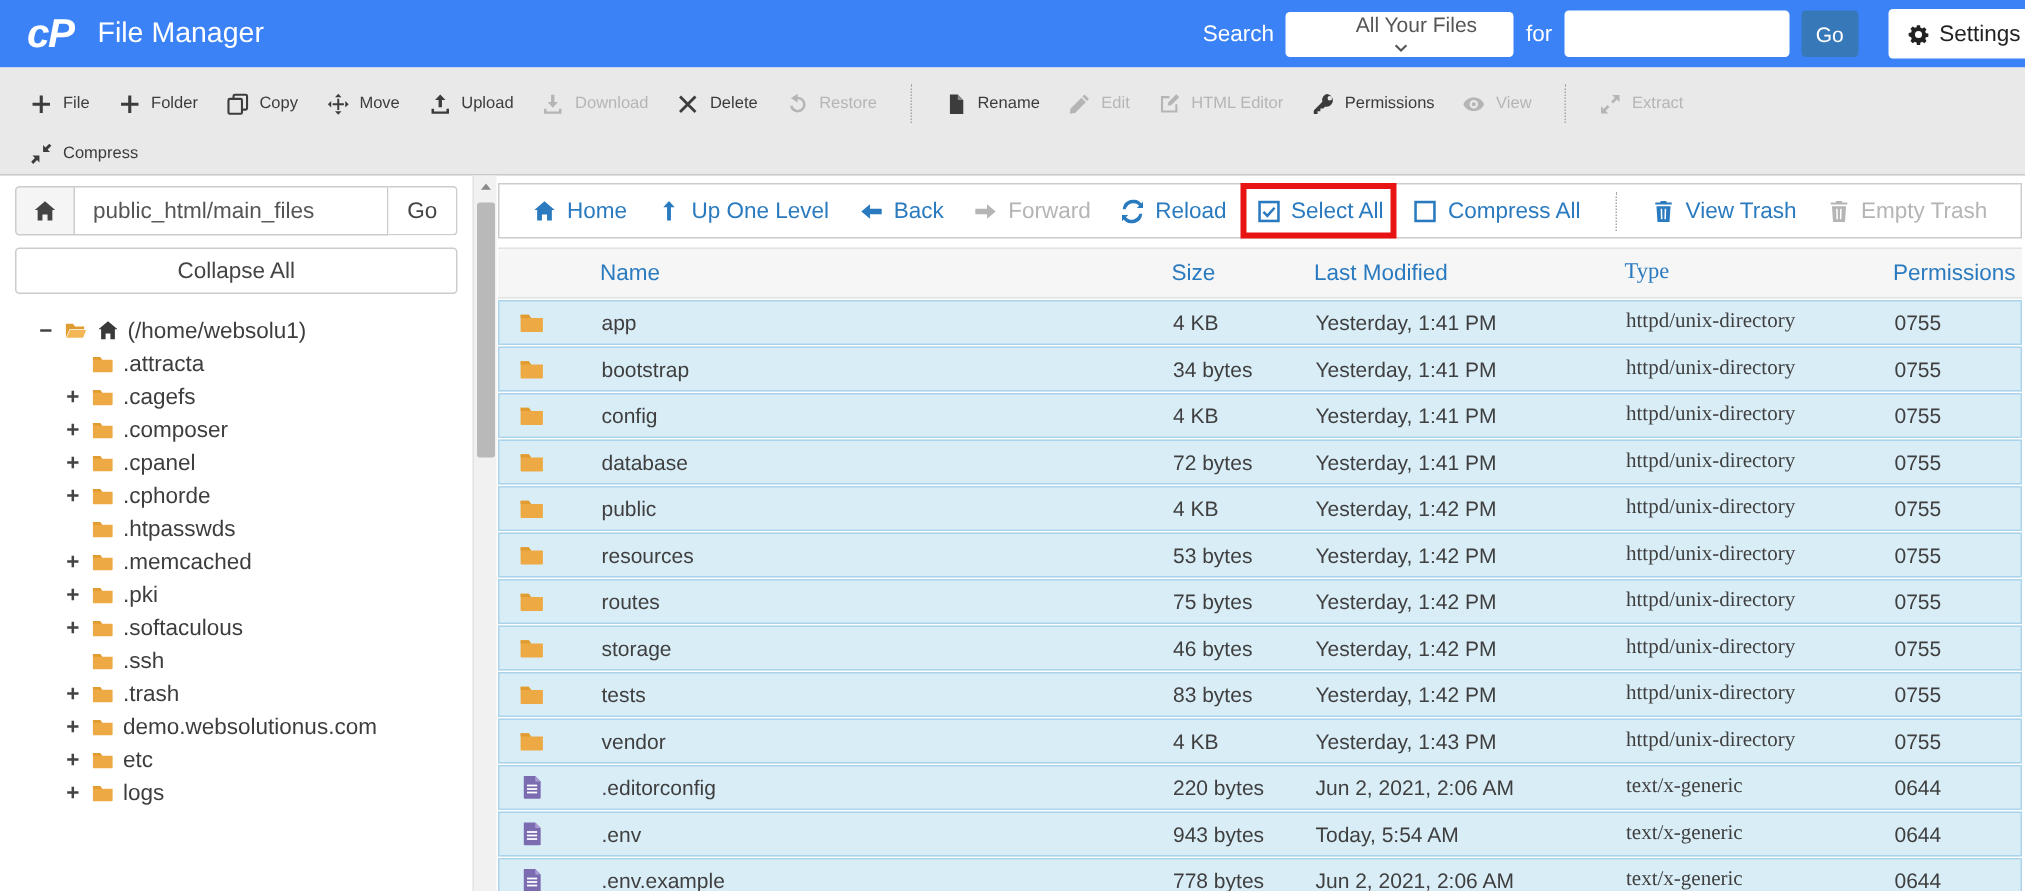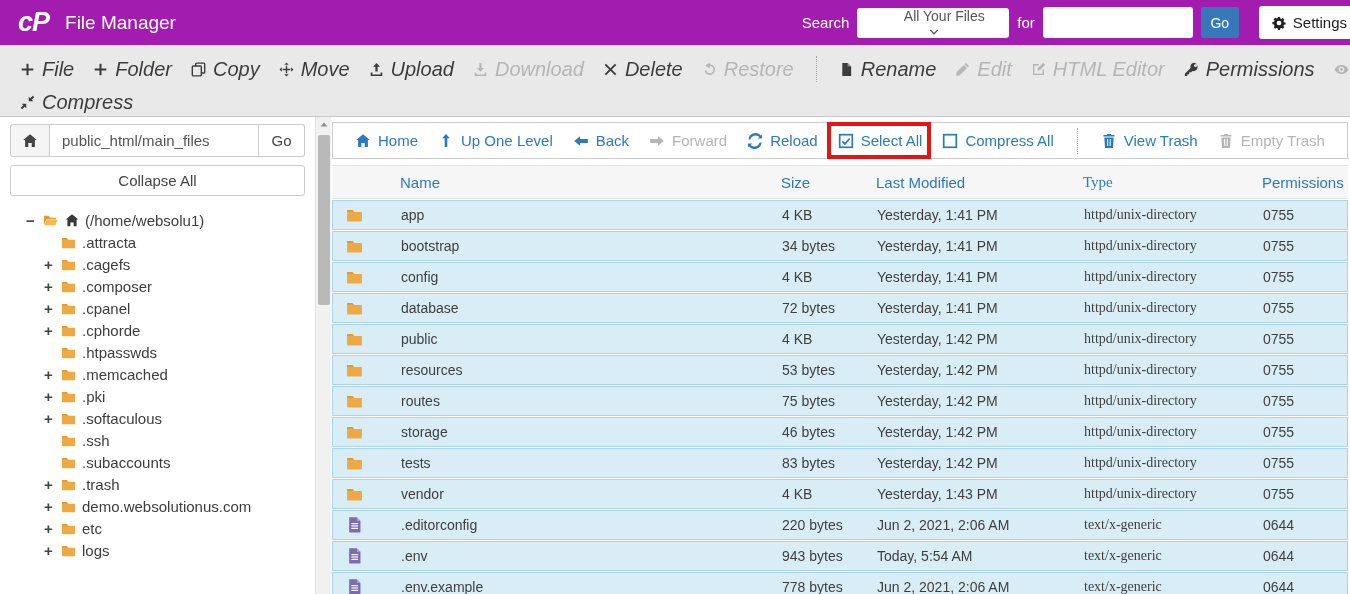--- a/index.html
+++ b/index.html
@@ -1,21 +1,21 @@
 <!DOCTYPE html>
 <html><head>
 <meta charset="utf-8">
 <style>
   *{box-sizing:border-box;margin:0;padding:0;}
   html,body{margin:0;}
   body{width:1350px;height:594px;overflow:hidden;position:relative;background:#fff;
        font-family:"Liberation Sans",sans-serif;}
 
   
-  .topbar{height:45px;background:#a21caf;display:flex;align-items:center;padding-left:18px;}
+  .topbar{height:45px;background:#3b82f6;display:flex;align-items:center;padding-left:18px;}
   .logo{color:#fff;font-style:italic;font-weight:bold;font-size:27px;letter-spacing:-1px;}
   .app-title{color:#fff;font-size:19px;margin-left:16px;font-weight:400;}
   .search-area{margin-left:auto;display:flex;align-items:center;gap:8px;margin-right:-10px;}
   .search-label,.for-label{color:#fff;font-size:15px;}
   .scope-select{width:152px;height:30px;background:#fff;border-radius:3px;display:flex;align-items:center;
                 padding:0 8px 0 10px;font-size:14px;color:#555;cursor:pointer;flex-direction:column;}
   .scope-select .sel-txt{flex:1;padding-left:20px;}
   .scope-select .caret{width:12px;height:12px;flex:none;}
   .search-input{width:150px;height:31px;border:none;border-radius:3px;padding:0 8px;font-size:14px;}
   .go-btn{width:38px;height:31px;background:#3779b8;color:#fff;border:none;border-radius:3px;font-size:14px;cursor:pointer;}
@@ -24,21 +24,21 @@
   .settings-btn .ico{width:14px;height:14px;color:#222;}
 
   
   .ico{width:15px;height:15px;display:inline-block;flex:none;}
   .ico svg{width:100%;height:100%;display:block;fill:currentColor;}
 
   
   .toolbar{height:72px;background:#e9e9e9;border-bottom:1px solid #c9c9c9;padding:5px 0 0 20px;}
   .tb-row{display:flex;align-items:center;gap:19px;height:38px;}
   .tb-row.row2{height:28px;}
-  .tb-item{display:inline-flex;align-items:center;gap:7px;font-size:20px;color:#3c3c3c;cursor:pointer;white-space:nowrap;font-style:italic;}
+  .tb-item{display:inline-flex;align-items:center;gap:7px;font-size:11px;color:#3c3c3c;cursor:pointer;white-space:nowrap;}
   .tb-item.disabled{color:#b5b5b5;cursor:default;}
   .v-divider{width:0;height:26px;border-left:1px dotted #a8a8a8;margin:0 3px;}
 
   
   .content{display:flex;height:477px;}
 
   
   .sidebar{width:315px;flex:none;padding:7px 10px 0 10px;overflow:hidden;}
   .path-group{display:flex;height:33px;}
   .path-home{width:40px;background:#f5f5f5;border:1px solid #ccc;border-radius:3px 0 0 3px;
@@ -409,31 +409,20 @@
           <span class="ico t-folder">
             <svg viewBox="0 0 16 16">
               <path fill="#edaa44" d="M1 3.2h5.1l1.5 1.9H15v8.3a.6.6 0 0 1-.6.6H1.6a.6.6 0 0 1-.6-.6V3.2z"></path>
               <path fill="#e09b31" d="M1 3.2h5.1l1.5 1.9H1V3.2z"></path>
             </svg>
           </span>
 
           <span class="t-label">.ssh</span>
         </div>
 
-        <div class="tree-item indent">
-          <span class="expander"></span>
-          <span class="ico t-folder">
-            <svg viewBox="0 0 16 16">
-              <path fill="#edaa44" d="M1 3.2h5.1l1.5 1.9H15v8.3a.6.6 0 0 1-.6.6H1.6a.6.6 0 0 1-.6-.6V3.2z"></path>
-              <path fill="#e09b31" d="M1 3.2h5.1l1.5 1.9H1V3.2z"></path>
-            </svg>
-          </span>
-
-          <span class="t-label">.subaccounts</span>
-        </div>
 
         <div class="tree-item indent">
           <span class="expander">+</span>
           <span class="ico t-folder">
             <svg viewBox="0 0 16 16">
               <path fill="#edaa44" d="M1 3.2h5.1l1.5 1.9H15v8.3a.6.6 0 0 1-.6.6H1.6a.6.6 0 0 1-.6-.6V3.2z"></path>
               <path fill="#e09b31" d="M1 3.2h5.1l1.5 1.9H1V3.2z"></path>
             </svg>
           </span>
 

